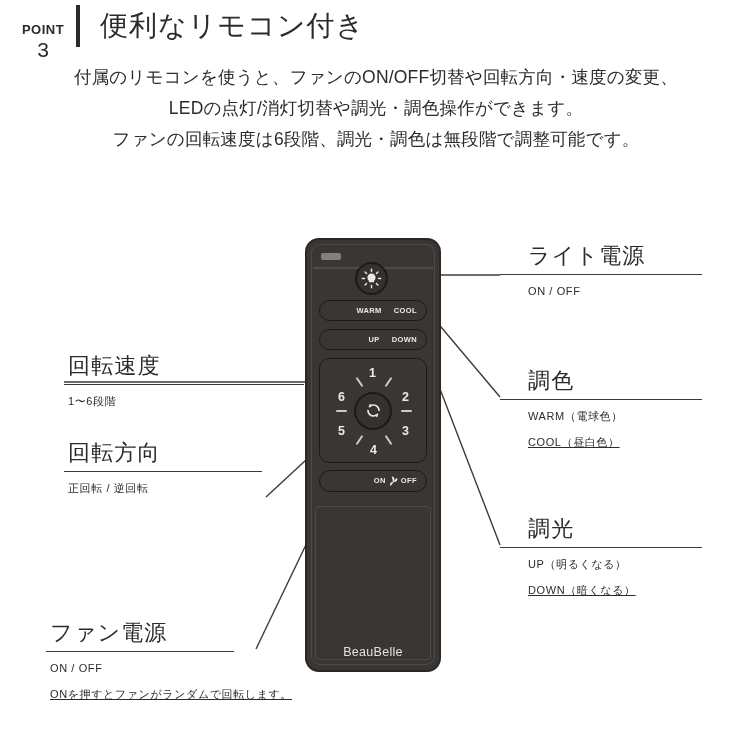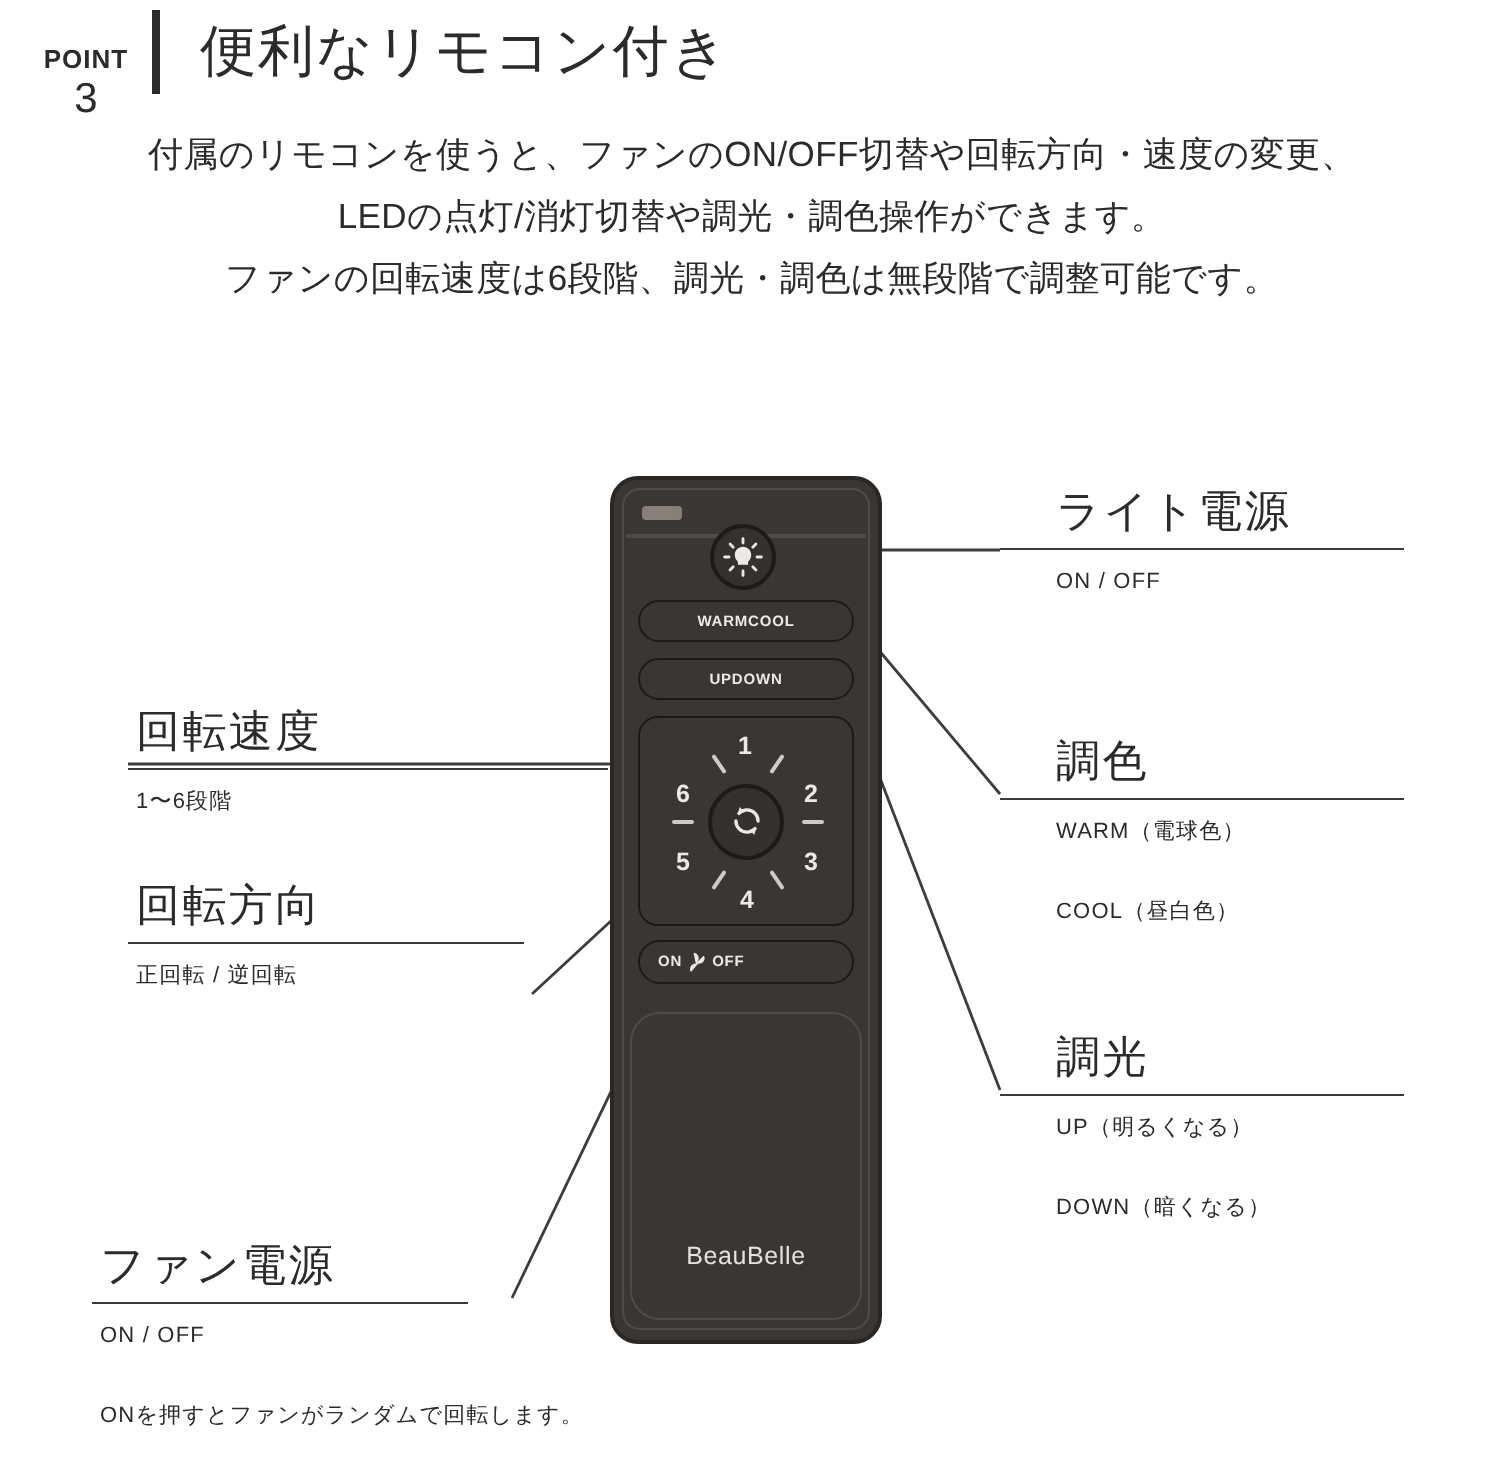--- a/index.html
+++ b/index.html
@@ -146,22 +146,23 @@
     position: absolute;
     left: 14px;
     width: 108px;
     height: 21px;
     border: 1.5px solid #1d1b1a;
     border-radius: 11px;
     box-sizing: border-box;
     background: #3a3634;
     display: flex;
     align-items: center;
-    justify-content: center;
+    justify-content: flex-end;
     padding: 0 9px;
+    gap: 12px;
   }
   .pill-warmcool { top: 62px; }
   .pill-updown   { top: 91px; }
   .pill-label {
     font-size: 7.5px;
     font-weight: bold;
     letter-spacing: 0.4px;
     color: #eceae7;
     line-height: 1;
   }
@@ -214,36 +215,36 @@
     left: 14px;
     top: 232px;
     width: 108px;
     height: 22px;
     border: 1.5px solid #1d1b1a;
     border-radius: 11px;
     box-sizing: border-box;
     background: #3a3634;
     display: flex;
     align-items: center;
-    justify-content: flex-start;
+    justify-content: flex-end;
     padding: 0 9px;
   }
   .fan-icon svg { display: block; }
 
   .brand-plate {
     position: absolute;
     left: 10px;
     right: 10px;
     top: 268px;
     bottom: 12px;
     border: 1.5px solid #514b48;
-    border-radius: 15px;
-    box-sizing: border-box;
-    display: flex;
-    align-items: flex-start;
+    border-radius: 4px;
+    box-sizing: border-box;
+    display: flex;
+    align-items: flex-end;
     justify-content: center;
     padding-top: 114px;
   }
   .brand-text {
     font-size: 12.5px;
     letter-spacing: 0.3px;
     color: #e6e2de;
   }
 
   
@@ -261,21 +262,21 @@
     margin-top: 7px;
   }
   .callout-sub {
     font-size: 11px;
     letter-spacing: 0.6px;
     color: #2b2b2b;
     line-height: 21px;
     white-space: nowrap;
     margin-top: 6px;
   }
-  .callout-sub.tight { margin-top: 19px; }
+  .callout-sub.tight { margin-top: 5px; text-decoration: underline; }
 
   .c-light   { left: 528px; top: 245px; }
   .c-light   .callout-title { padding-left: 0; }
   .c-light   .callout-rule  { width: 202px; margin-left: -28px; }
 
   .c-tone    { left: 528px; top: 370px; }
   .c-tone    .callout-rule  { width: 202px; margin-left: -28px; }
 
   .c-dim     { left: 528px; top: 518px; }
   .c-dim     .callout-rule  { width: 202px; margin-left: -28px; }

